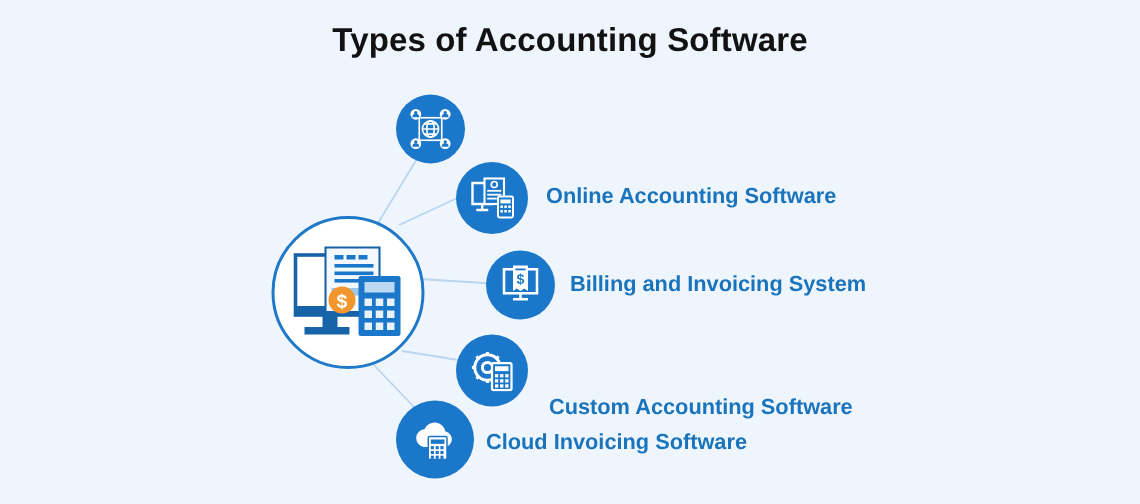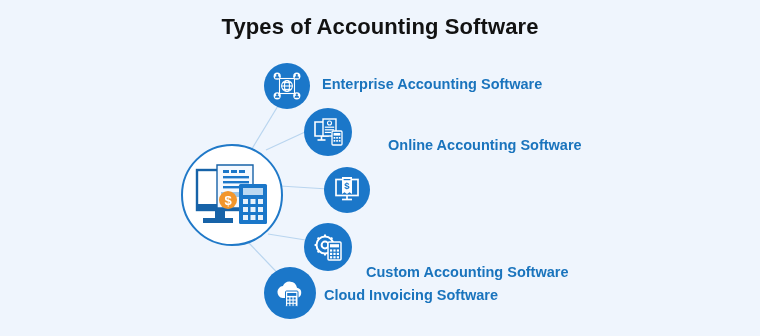--- a/index.html
+++ b/index.html
@@ -74,21 +74,21 @@
     white-space: nowrap;
     z-index: 3;
   }
   
   #node-0 { left: 264px; top: 63px;  width: 46px; height: 46px; }
   #node-1 { left: 304px; top: 108px; width: 48px; height: 48px; }
   #node-2 { left: 324px; top: 167px; width: 46px; height: 46px; }
   #node-3 { left: 304px; top: 223px; width: 48px; height: 48px; }
   #node-4 { left: 264px; top: 267px; width: 52px; height: 52px; }
   #label-0 { left: 322px; top: 76px; }
-  #label-1 { left: 364px; top: 137px; margin-left: 24px; }
+  #label-1 { left: 364px; top: 123px; }
   #label-2 { left: 380px; top: 182px; }
   #label-3 { left: 366px; top: 240px; margin-top: 24px; }
   #label-4 { left: 324px; top: 287px; }
 </style>
 </head>
 <body>
 
 <div id="infographic">
 
   <div class="title">Types of Accounting Software</div>
@@ -161,21 +161,20 @@
           <path d="M1.9 6.2a2.3 2.3 0 0 1 4.6 0z"></path>
         <circle cx="23.8" cy="3.1" r="1.15"></circle>
           <path d="M21.5 6.2a2.3 2.3 0 0 1 4.6 0z"></path>
         <circle cx="4.2" cy="22.7" r="1.15"></circle>
           <path d="M1.9 25.8a2.3 2.3 0 0 1 4.6 0z"></path>
         <circle cx="23.8" cy="22.7" r="1.15"></circle>
           <path d="M21.5 25.8a2.3 2.3 0 0 1 4.6 0z"></path>
       </g>
     </svg>
   </div>
-  <div class="node-label" id="label-0">Enterprise Accounting Software</div>
 
   <div class="node" id="node-1">
     <svg width="30" height="28" viewBox="0 0 30 28">
       <g stroke="#ffffff" stroke-width="1.6" fill="none">
         <path d="M2 4 h13 v14 H2 z"></path>
         <path d="M8.5 18 v4"></path>
         <path d="M4.5 22 h8"></path>
       </g>
       <rect x="10" y="1" width="13" height="17" fill="#1b77c9" stroke="#ffffff" stroke-width="1.4"></rect>
       <circle cx="16.5" cy="5" r="2" fill="none" stroke="#ffffff" stroke-width="1.1"></circle>
@@ -205,20 +204,21 @@
         <path d="M14 19.5 v3.5"></path>
         <path d="M9 23.5 h10"></path>
       </g>
       <path d="M9 1 h10 v17 l-2.5-1.7 -2.5 1.7 -2.5-1.7 -2.5 1.7 z" fill="#ffffff"></path>
       <g fill="#1b77c9">
         <rect x="10.6" y="3" width="6.8" height="1.2"></rect>
         <text x="14" y="13.4" font-family="Liberation Sans, sans-serif" font-size="9.5" font-weight="bold" text-anchor="middle">$</text>
       </g>
     </svg>
   </div>
+  <div class="node-label" id="label-2">Billing and Invoicing System</div>
 
   <div class="node" id="node-3">
     <svg width="30" height="28" viewBox="0 0 30 28">
       <g fill="none" stroke="#ffffff" stroke-width="2">
         <circle cx="12" cy="12" r="8.5"></circle>
         <circle cx="12" cy="12" r="3.4"></circle>
         <line x1="12" y1="1.6" x2="12" y2="4"></line>
         <line x1="12" y1="20" x2="12" y2="22.4"></line>
         <line x1="1.6" y1="12" x2="4" y2="12"></line>
         <line x1="20" y1="12" x2="22.4" y2="12"></line>

